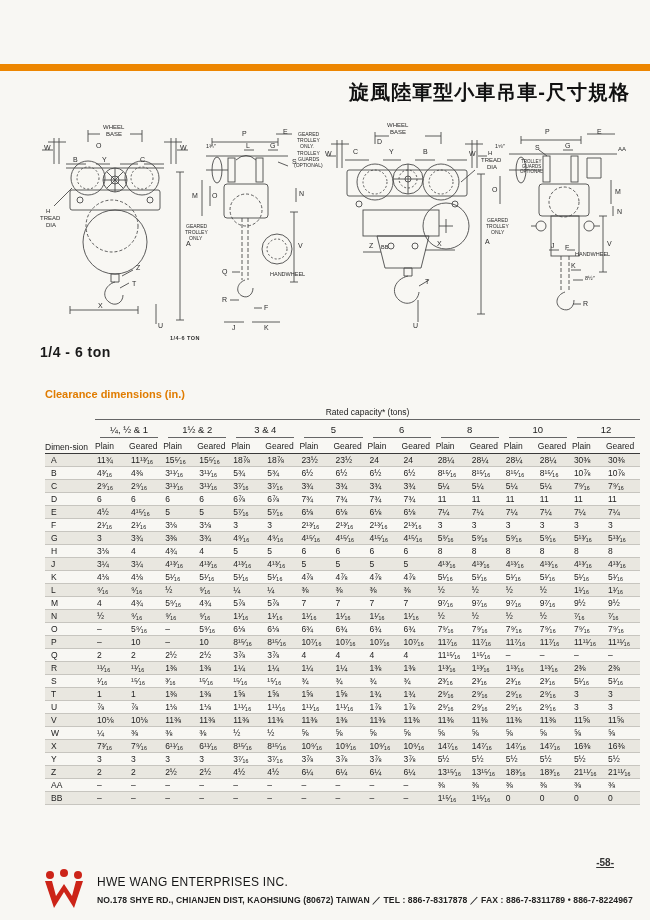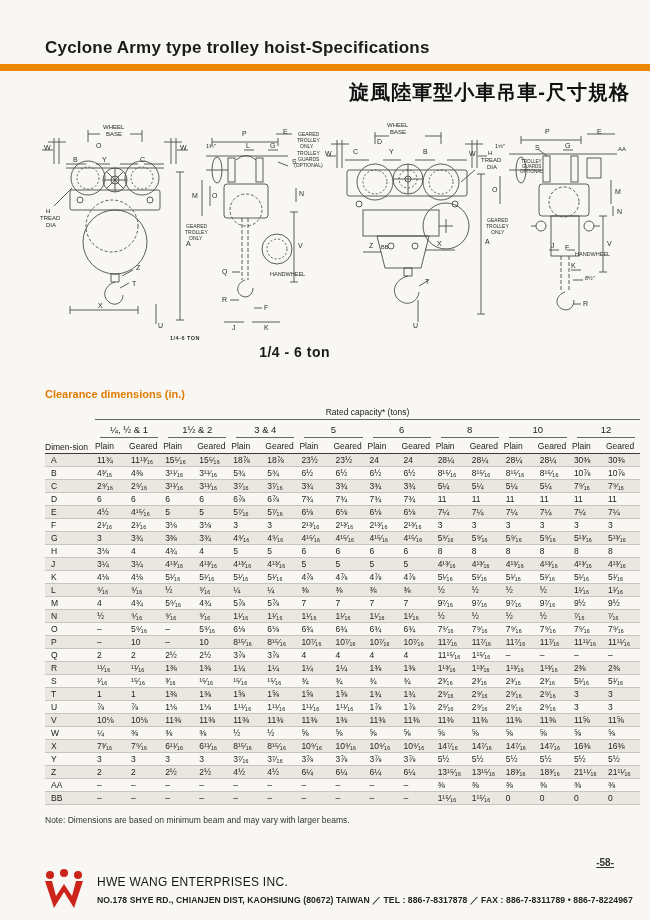--- a/index.html
+++ b/index.html
@@ -5,21 +5,21 @@
   html,body{margin:0;padding:0;background:#e0ddd8;}
   .page{position:relative;width:650px;height:920px;margin:0 auto;background:#f8f7f3;
         font-family:"Liberation Sans",sans-serif;overflow:hidden;color:#222;}
   .title-en{position:absolute;left:45px;top:38px;font-size:17px;font-weight:bold;color:#1b1b1b;letter-spacing:.2px;}
   .accent-bar{position:absolute;left:0;top:64px;width:650px;height:7px;}
   .title-zh{position:absolute;right:20px;top:79px;font-size:20px;font-weight:bold;color:#111;letter-spacing:1px;}
   .drawing{position:absolute;}
   .drawing svg{position:absolute;left:0;top:0;}
   .dlabel{position:absolute;font-size:7px;line-height:1;color:#2a2a2a;white-space:nowrap;}
   .cap-sm{position:absolute;left:40px;top:335px;width:290px;text-align:center;font-size:5.5px;font-weight:bold;color:#333;letter-spacing:.5px;}
-  .cap-lg{position:absolute;top:344px;text-align:right;font-size:14px;font-weight:bold;color:#1a1a1a;letter-spacing:.5px;}
+  .cap-lg{position:absolute;top:344px;text-align:left;font-size:14px;font-weight:bold;color:#1a1a1a;letter-spacing:.5px;}
   .cap-left{left:40px;width:290px;}
   .cap-right{left:325px;width:305px;}
   .section-title{position:absolute;left:45px;top:388px;font-size:11px;font-weight:bold;}
   table.dims{position:absolute;left:45px;top:404px;width:595px;border-collapse:collapse;table-layout:fixed;
              font-size:8.5px;color:#222;}
   table.dims th,table.dims td{font-weight:normal;padding:0;white-space:nowrap;overflow:hidden;}
   th.caphead{height:15px;border-bottom:1px solid #666;font-size:8.5px;text-align:center;}
   th.dimhead{vertical-align:bottom;text-align:left;font-size:8.5px;line-height:1.15;
              border-bottom:1.5px solid #3a3a3a;padding:0 0 2px 2px;word-wrap:break-word;white-space:normal;}
   tr.grp-row th{height:19px;vertical-align:middle;}
@@ -34,21 +34,20 @@
   .pagenum{position:absolute;right:36px;top:857px;font-size:10px;font-weight:bold;color:#333;text-decoration:underline;}
   .company{position:absolute;left:97px;top:875px;font-size:12px;font-weight:normal;color:#161616;letter-spacing:.3px;}
   .address{position:absolute;left:97px;top:895px;font-size:8.6px;font-weight:bold;color:#222;letter-spacing:.1px;text-align:right;}
   .logo{position:absolute;left:42px;top:868px;}
 </style>
 </head>
 <body>
 
 <div class="page">
 
-  <div class="title-en">Cyclone Army type trolley hoist-Specifications</div>
   <div class="accent-bar" style="background: rgb(237, 134, 0);"></div>
   <div class="title-zh">旋風陸軍型小車吊車-尺寸規格</div>
 
   <div class="drawing" style="left:40px;top:122px;width:290px;height:210px;">
     <svg width="290" height="210" viewBox="0 0 290 210">
       <g stroke="#4a4a4a" stroke-width="0.9" fill="none">
         <path d="M14,16 V42 M19,16 V42 M131,16 V42 M136,16 V42"></path>
         <path d="M8,20 H26 M124,20 H142"></path>
         <path d="M26,46 H124"></path>
         <circle cx="48" cy="56" r="17"></circle>
@@ -825,21 +824,20 @@
           <td>1¹⁵⁄₁₆</td>
           <td>1¹⁵⁄₁₆</td>
           <td>0</td>
           <td>0</td>
           <td>0</td>
           <td>0</td>
         </tr>
       </tbody>
   </table>
 
-  <div class="note">Note: Dimensions are based on minimum beam and may vary with larger beams.</div>
 
   <div class="pagenum">-58-</div>
 
   <div class="logo">
     <svg width="46" height="46" viewBox="0 0 46 46">
       <g fill="#cc2418">
         <circle cx="8" cy="7" r="4"></circle>
           <circle cx="22" cy="5" r="4"></circle>
           <circle cx="36" cy="7" r="4"></circle>
         <path d="M3,13 L12,40 L22,24 L32,40 L41,13 L34,13 L30,28 L22,16 L14,28 L10,13 Z"></path>

